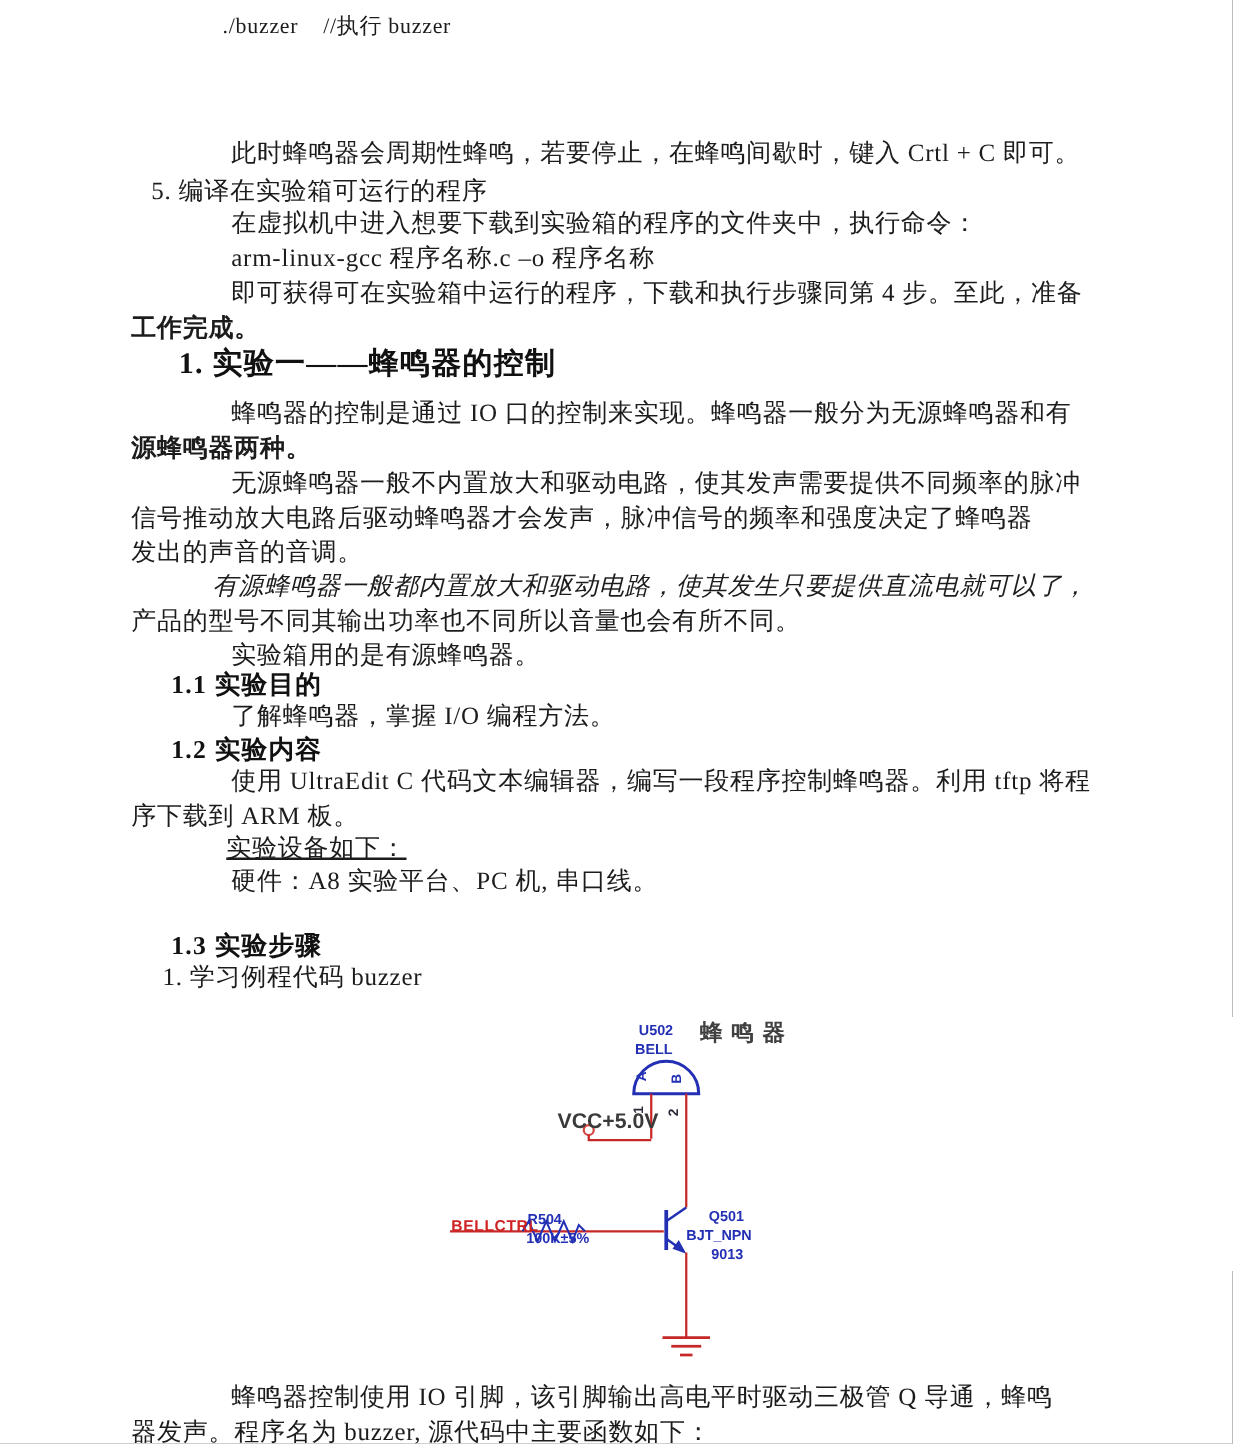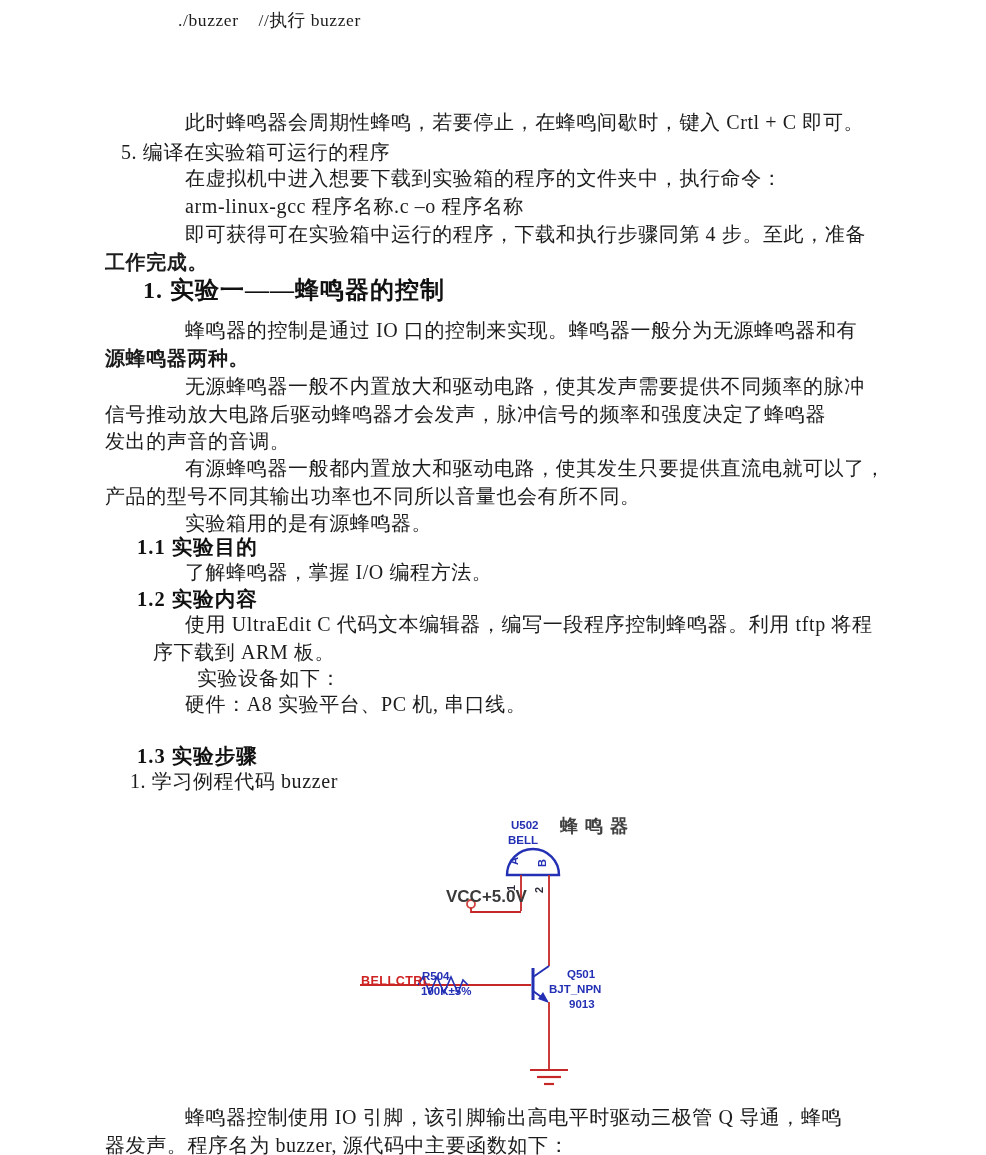--- a/index.html
+++ b/index.html
@@ -131,31 +131,31 @@
   <div class="ln" style="left:185px;top:221px;">即可获得可在实验箱中运行的程序，下载和执行步骤同第 4 步。至此，准备</div>
   <div class="ln" style="left:105px;top:249px;font-weight:bold;">工作完成。</div>
 
   <div class="h1" style="left:143px;top:274px;">1. 实验一——蜂鸣器的控制</div>
 
   <div class="ln" style="left:185px;top:317px;">蜂鸣器的控制是通过 IO 口的控制来实现。蜂鸣器一般分为无源蜂鸣器和有</div>
   <div class="ln" style="left:105px;top:345px;font-weight:bold;">源蜂鸣器两种。</div>
   <div class="ln" style="left:185px;top:373px;">无源蜂鸣器一般不内置放大和驱动电路，使其发声需要提供不同频率的脉冲</div>
   <div class="ln" style="left:105px;top:401px;">信号推动放大电路后驱动蜂鸣器才会发声，脉冲信号的频率和强度决定了蜂鸣器</div>
   <div class="ln" style="left:105px;top:428px;">发出的声音的音调。</div>
-  <div class="ln" style="left:185px;top:455px;">有源蜂鸣器一般都内置放大和驱动电路，使其发生只要提供直流电就可以了，</div>
+  <div class="ln" style="left:170px;top:455px;font-style:italic;">有源蜂鸣器一般都内置放大和驱动电路，使其发生只要提供直流电就可以了，</div>
   <div class="ln" style="left:105px;top:483px;">产品的型号不同其输出功率也不同所以音量也会有所不同。</div>
   <div class="ln" style="left:185px;top:510px;">实验箱用的是有源蜂鸣器。</div>
 
   <div class="h2" style="left:137px;top:533px;">1.1 实验目的</div>
   <div class="ln" style="left:185px;top:559px;">了解蜂鸣器，掌握 I/O 编程方法。</div>
 
   <div class="h2" style="left:137px;top:585px;">1.2 实验内容</div>
   <div class="ln" style="left:185px;top:611px;">使用 UltraEdit C 代码文本编辑器，编写一段程序控制蜂鸣器。利用 tftp 将程</div>
-  <div class="ln" style="left:105px;top:639px;margin-left:48px;">序下载到 ARM 板。</div>
-  <div class="ln" style="left:197px;top:665px;">实验设备如下：</div>
+  <div class="ln" style="left:105px;top:639px;">序下载到 ARM 板。</div>
+  <div class="ln" style="left:181px;top:665px;text-decoration:underline;">实验设备如下：</div>
   <div class="ln" style="left:185px;top:691px;">硬件：A8 实验平台、PC 机, 串口线。</div>
 
   <div class="h2" style="left:137px;top:742px;">1.3 实验步骤</div>
   <div class="ln" style="left:130px;top:768px;">1. 学习例程代码 buzzer</div>
 
   <div id="schematic">
     <svg width="360" height="292" viewBox="0 0 360 292">
 
       <path d="M177,67 A26,26 0 0 1 229,67 L177,67 Z" fill="none" stroke="#2330b4" stroke-width="2.4"></path>
 

